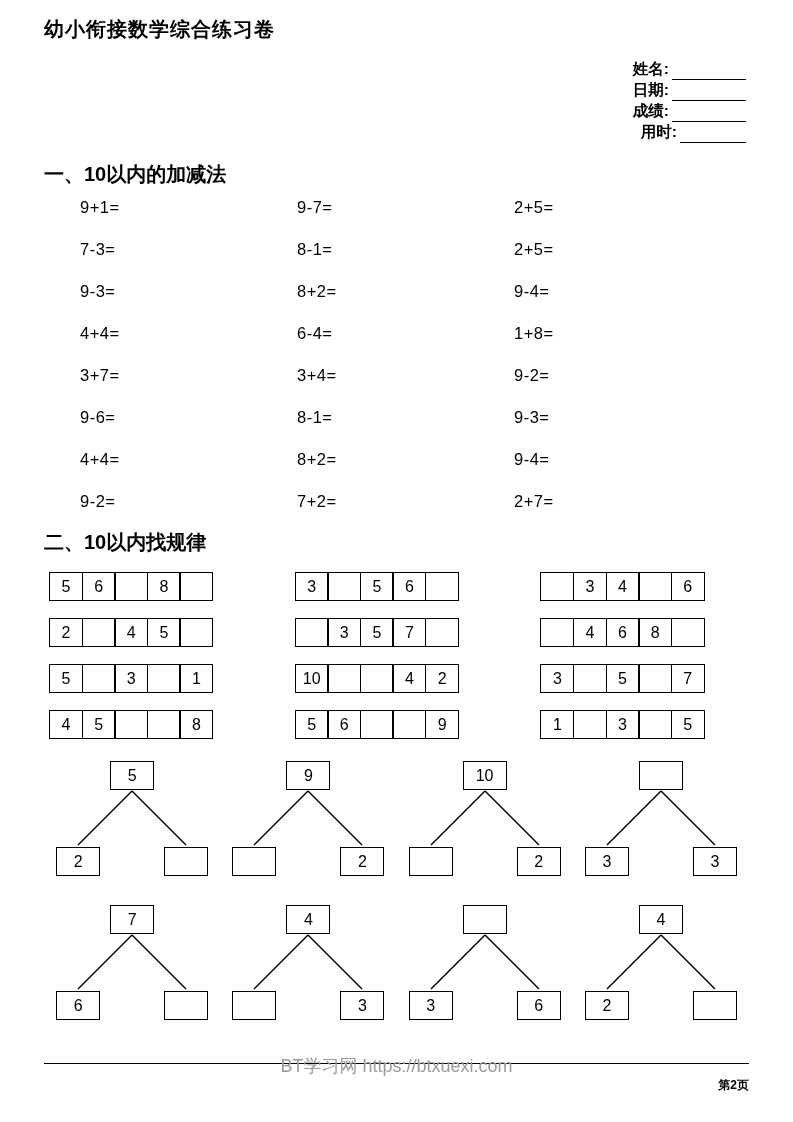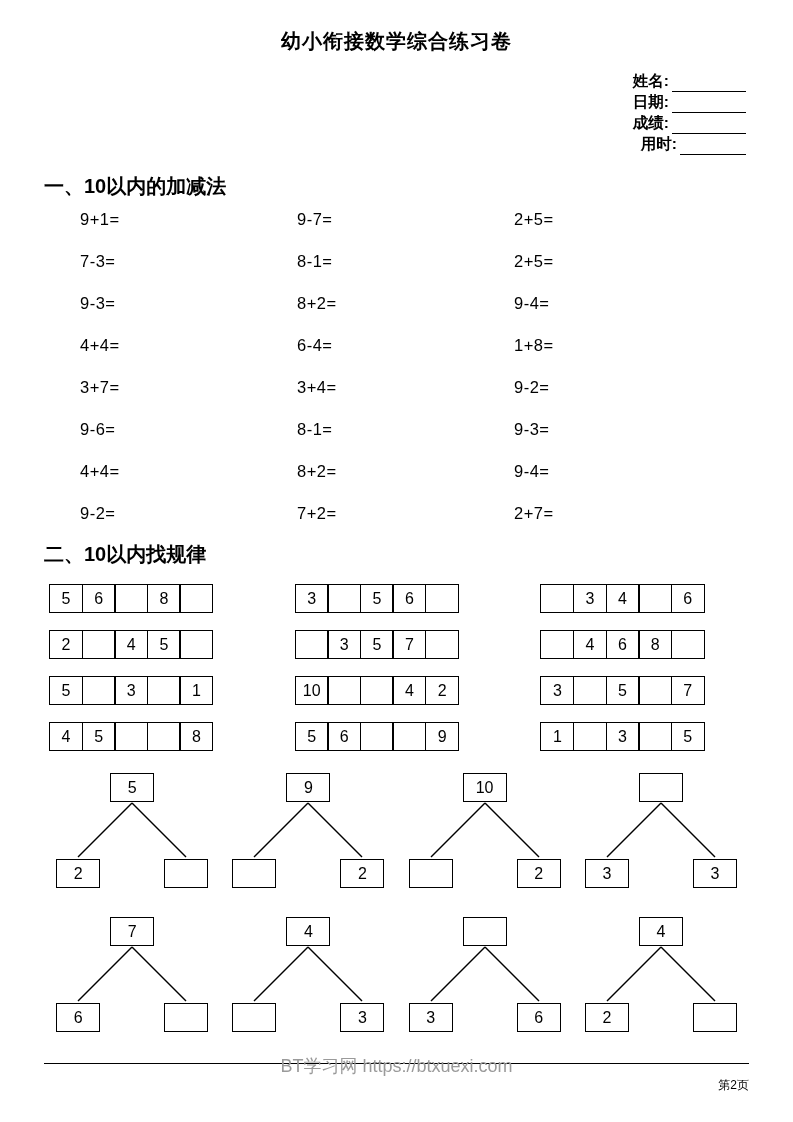--- a/index.html
+++ b/index.html
@@ -16,25 +16,24 @@
     overflow: hidden;
   }
   .page {
     width: 793px;
     height: 1122px;
     position: relative;
     box-sizing: border-box;
     padding: 0 44px;
   }
   .title {
-    text-align: center;
     font-size: 20px;
     font-weight: bold;
     letter-spacing: 1px;
-    padding-top: 28px;
+    padding-top: 16px;
     color: #000;
   }
   .info-line {
     display: flex;
     justify-content: center;
     align-items: flex-end;
     gap: 0px;
     font-size: 15.5px;
     font-weight: bold;
     margin-top: 16px;
@@ -156,21 +155,21 @@
     align-items: center;
     justify-content: center;
     font-size: 18px;
     color: #9a9a9a;
   }
   .page-num {
     position: absolute;
     right: 44px;
     bottom: 28px;
     font-size: 12px;
-    font-weight: normal;
+    font-weight: bold;
     color: #000;
   }
 </style>
 </head>
 <body>
 
 <div class="page">
 
   <div class="title">幼小衔接数学综合练习卷</div>
 

